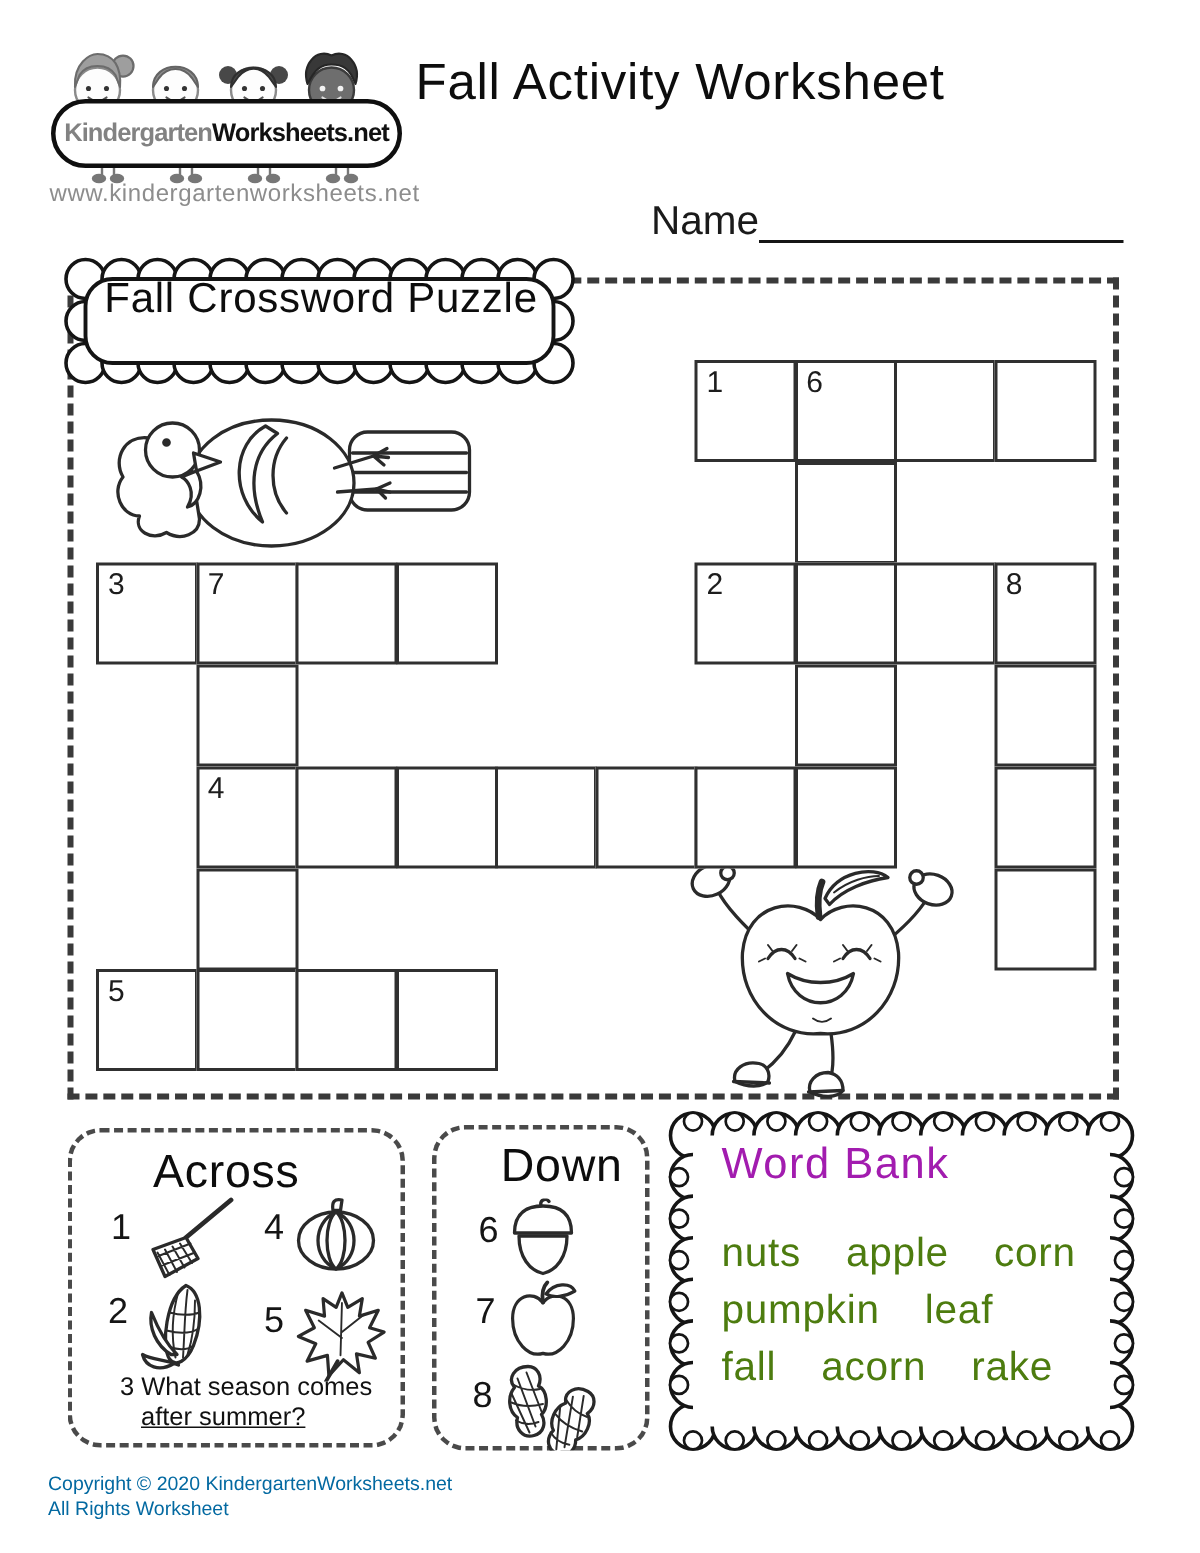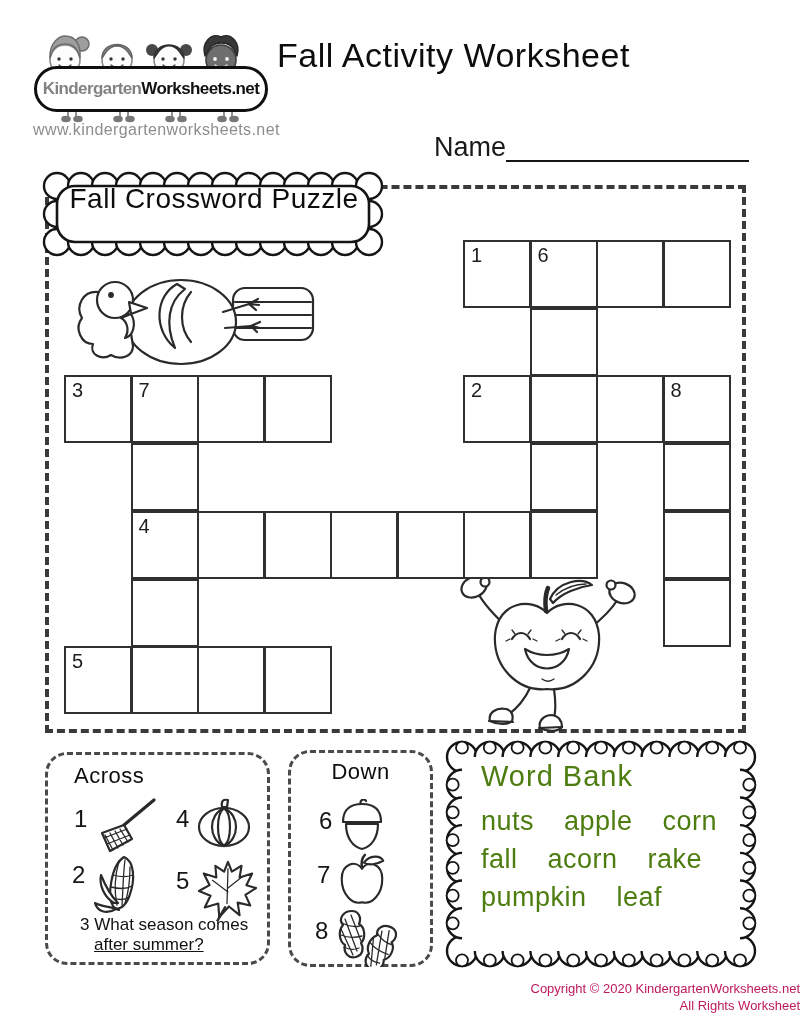--- a/index.html
+++ b/index.html
@@ -29,38 +29,38 @@
     font-size:28px; letter-spacing:0.5px; color:#0d0d0d; z-index:5; }
   .grid-layer { position:absolute; left:45px; top:185px; width:701px; height:548px; z-index:2; }
   .cell { position:absolute; background:#fff; border:2px solid #303030; }
   .cellnum { position:absolute; top:2px; left:6px; font-size:20px; color:#1d1d1d; }
   .illu { position:absolute; z-index:2; }
 
   
   .clue-box { position:absolute; border:3px dashed #4a4a4a; border-radius:22px; background:#fff; }
   .across-box { left:45px; top:752px; width:225px; height:213px; }
   .down-box { left:288px; top:750px; width:145px; height:217px; }
-  .clue-title { position:absolute; font-size:22px; letter-spacing:0.5px; color:#0d0d0d; }
+  .clue-title { position:absolute; font-size:31px; letter-spacing:0.5px; color:#0d0d0d;margin-left:28px; }
   .across-title { left:26px; top:8px; }
   .down-title { left:0; right:0; top:6px; text-align:center; }
   .clue-item { position:absolute; display:flex; align-items:flex-start; gap:7px; }
   .clue-num { font-size:24px; color:#151515; margin-top:8px; }
   .clue-text { position:absolute; left:32px; top:160px; font-size:17px; line-height:20px; color:#111; }
   .clue-text .l2 { margin-left:14px;text-decoration:underline; }
 
   
   .wordbank { position:absolute; left:445px; top:740px; width:312px; height:228px; }
   .wordbank-frame { position:absolute; left:0; top:0; }
   .wordbank-content { position:absolute; left:36px; top:20px; z-index:2; }
-  .wordbank-title { font-size:29px; letter-spacing:1px; color:#4d7c0f; margin-bottom:9px; }
+  .wordbank-title { font-size:29px; letter-spacing:1px; color:#a21caf; margin-bottom:23px; }
   .wordbank-row { font-size:27px; letter-spacing:0.5px; word-spacing:22px; line-height:38px; color:#4d7c0f; }
 
   
-  .footer { position:absolute; left:0; top:980px; width:100%; text-align:right;
-    font-size:13px; line-height:17px; color:#be185d; }
+  .footer { position:absolute; left:0; top:980px; width:100%; text-align:left;
+    font-size:13px; line-height:17px; color:#0369a1;padding-left:32px; }
 
   svg .ln { stroke:#2a2a2a; stroke-width:2.2; fill:#fff; stroke-linejoin:round; stroke-linecap:round; }
   svg .nf { fill:none; }
   svg .thin { stroke-width:1.3; }
 </style>
 </head>
 <body>
 
 <div class="page">
 
@@ -414,22 +414,22 @@
         <circle cx="7.699999999999999" cy="127.85714285714286" r="6" fill="#fff" stroke="#151515" stroke-width="1.8"></circle>
         <circle cx="304.3" cy="127.85714285714286" r="6" fill="#fff" stroke="#151515" stroke-width="1.8"></circle>
         <circle cx="7.699999999999999" cy="155.57142857142858" r="6" fill="#fff" stroke="#151515" stroke-width="1.8"></circle>
         <circle cx="304.3" cy="155.57142857142858" r="6" fill="#fff" stroke="#151515" stroke-width="1.8"></circle>
         <circle cx="7.699999999999999" cy="183.28571428571428" r="6" fill="#fff" stroke="#151515" stroke-width="1.8"></circle>
         <circle cx="304.3" cy="183.28571428571428" r="6" fill="#fff" stroke="#151515" stroke-width="1.8"></circle>
       </svg>
     <div class="wordbank-content">
       <div class="wordbank-title">Word Bank</div>
       <div class="wordbank-row">nuts apple corn</div>
+      <div class="wordbank-row">pumpkin leaf</div>
       <div class="wordbank-row">fall acorn rake</div>
-      <div class="wordbank-row">pumpkin leaf</div>
     </div>
   </div>
 
   <div class="footer">
     <div>Copyright © 2020 KindergartenWorksheets.net</div>
     <div>All Rights Worksheet</div>
   </div>
 
 </div>
 

